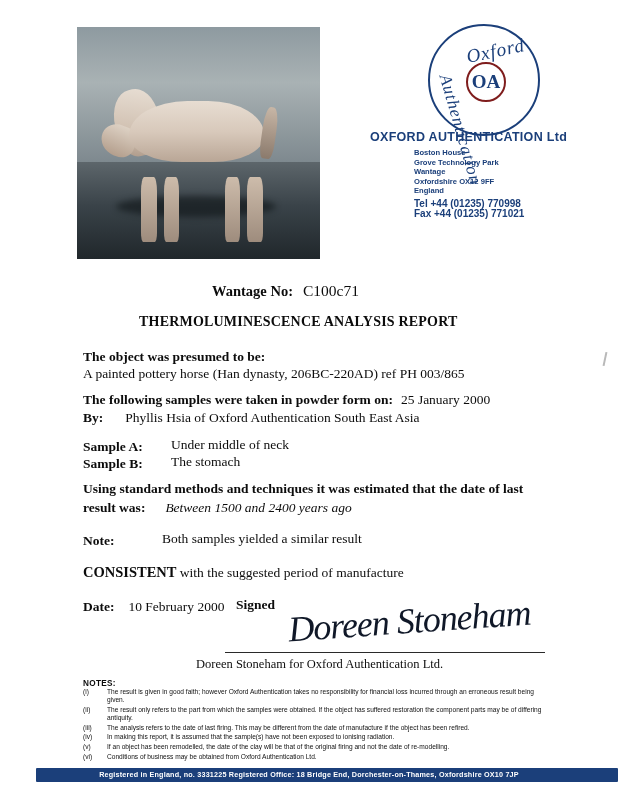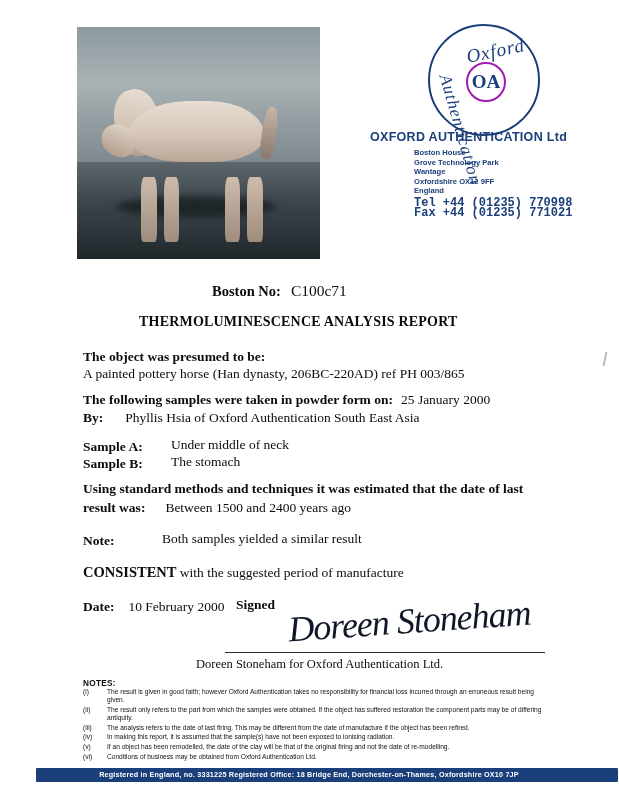--- a/index.html
+++ b/index.html
@@ -35,21 +35,21 @@
     border: 2px solid #1b3f7a;
     box-sizing: border-box;
   }
   .logo-inner {
     position: absolute;
     left: 36px;
     top: 36px;
     width: 40px;
     height: 40px;
     border-radius: 50%;
-    border: 2px solid #a21caf;
+    border: 2px solid #7f1d1d;
     box-sizing: border-box;
     display: flex;
     align-items: center;
     justify-content: center;
     color: #1b3f7a;
     font-size: 19px;
     font-family: "Liberation Serif", serif;
     font-weight: bold;
   }
   .logo-word-top {
@@ -95,23 +95,23 @@
     font-size: 7.6px;
     line-height: 9.6px;
     font-family: "Liberation Sans", sans-serif;
     font-weight: bold;
   }
   .contact {
     position: absolute;
     left: 44px;
     top: 183px;
     color: #1b3f7a;
-    font-size: 12px;
+    font-size: 10px;
     line-height: 9.6px;
-    font-family: Liberation Mono, monospace;
+    font-family: Liberation Sans, sans-serif;
     font-weight: bold;
   }
   
   .photo {
     position: absolute;
     left: 77px;
     top: 27px;
     width: 243px;
     height: 232px;
     background: linear-gradient(165deg, #7d8a93 0%, #9aa6ab 18%, #6f7e87 42%, #4f5c63 70%, #2f3a40 100%);
@@ -232,21 +232,21 @@
   .l-presumed   { left: 83px; top: 349px; }
   .l-object     { left: 83px; top: 366px; }
   .l-samples    { left: 83px; top: 390px; }
   .l-by         { left: 83px; top: 408px; }
   .l-by .val    { margin-left: 22px; }
   .l-sa         { left: 83px; top: 437px; }
   .l-sb         { left: 83px; top: 454px; }
   .l-sa .val, .l-sb .val { position: absolute; left: 88px; top: 0; white-space: nowrap; }
   .l-methods    { left: 83px; top: 481px; }
   .l-firing     { left: 83px; top: 498px; }
-  .l-firing .val { margin-left: 20px; }
+  .l-firing .val { margin-left: 20px; font-style: italic; }
   .l-note       { left: 83px; top: 531px; }
   .l-note .val  { position: absolute; left: 79px; top: 0; white-space: nowrap; }
   .l-consistent { left: 83px; top: 563px; }
   .l-consistent .big { font-size: 14.5px; font-weight: bold; }
   .l-date       { left: 83px; top: 597px; }
   .l-date .val  { margin-left: 14px; }
   .l-signed     { left: 236px; top: 597px; }
   .signature {
     position: absolute;
     left: 288px;
@@ -365,21 +365,21 @@
   <div class="company-name" style="left:370px; top:130px;">OXFORD AUTHENTICATION Ltd</div>
   <div class="address" style="left:414px; top:148px; white-space:pre;">Boston House
 Grove Technology Park
 Wantage
 Oxfordshire OX12 9FF
 England</div>
   <div class="contact" style="left:414px; top:199px; white-space:pre;">Tel +44 (01235) 770998
 Fax +44 (01235) 771021</div>
 
   <div class="txt sample-no">
-    <span>Boston No:</span><span class="val">C100c71</span>
+    <span>Wantage No:</span><span class="val">C100c71</span>
   </div>
 
   <div class="txt report-title">THERMOLUMINESCENCE ANALYSIS REPORT</div>
 
   <div class="txt l-presumed lbl">The object was presumed to be:</div>
   <div class="txt l-object val">A painted pottery horse (Han dynasty, 206BC-220AD)  ref PH 003/865</div>
 
   <div class="txt l-samples">
     <span class="lbl">The following samples were taken in powder form on:</span><span class="val" style="margin-left:8px;">25 January 2000</span>
   </div>

